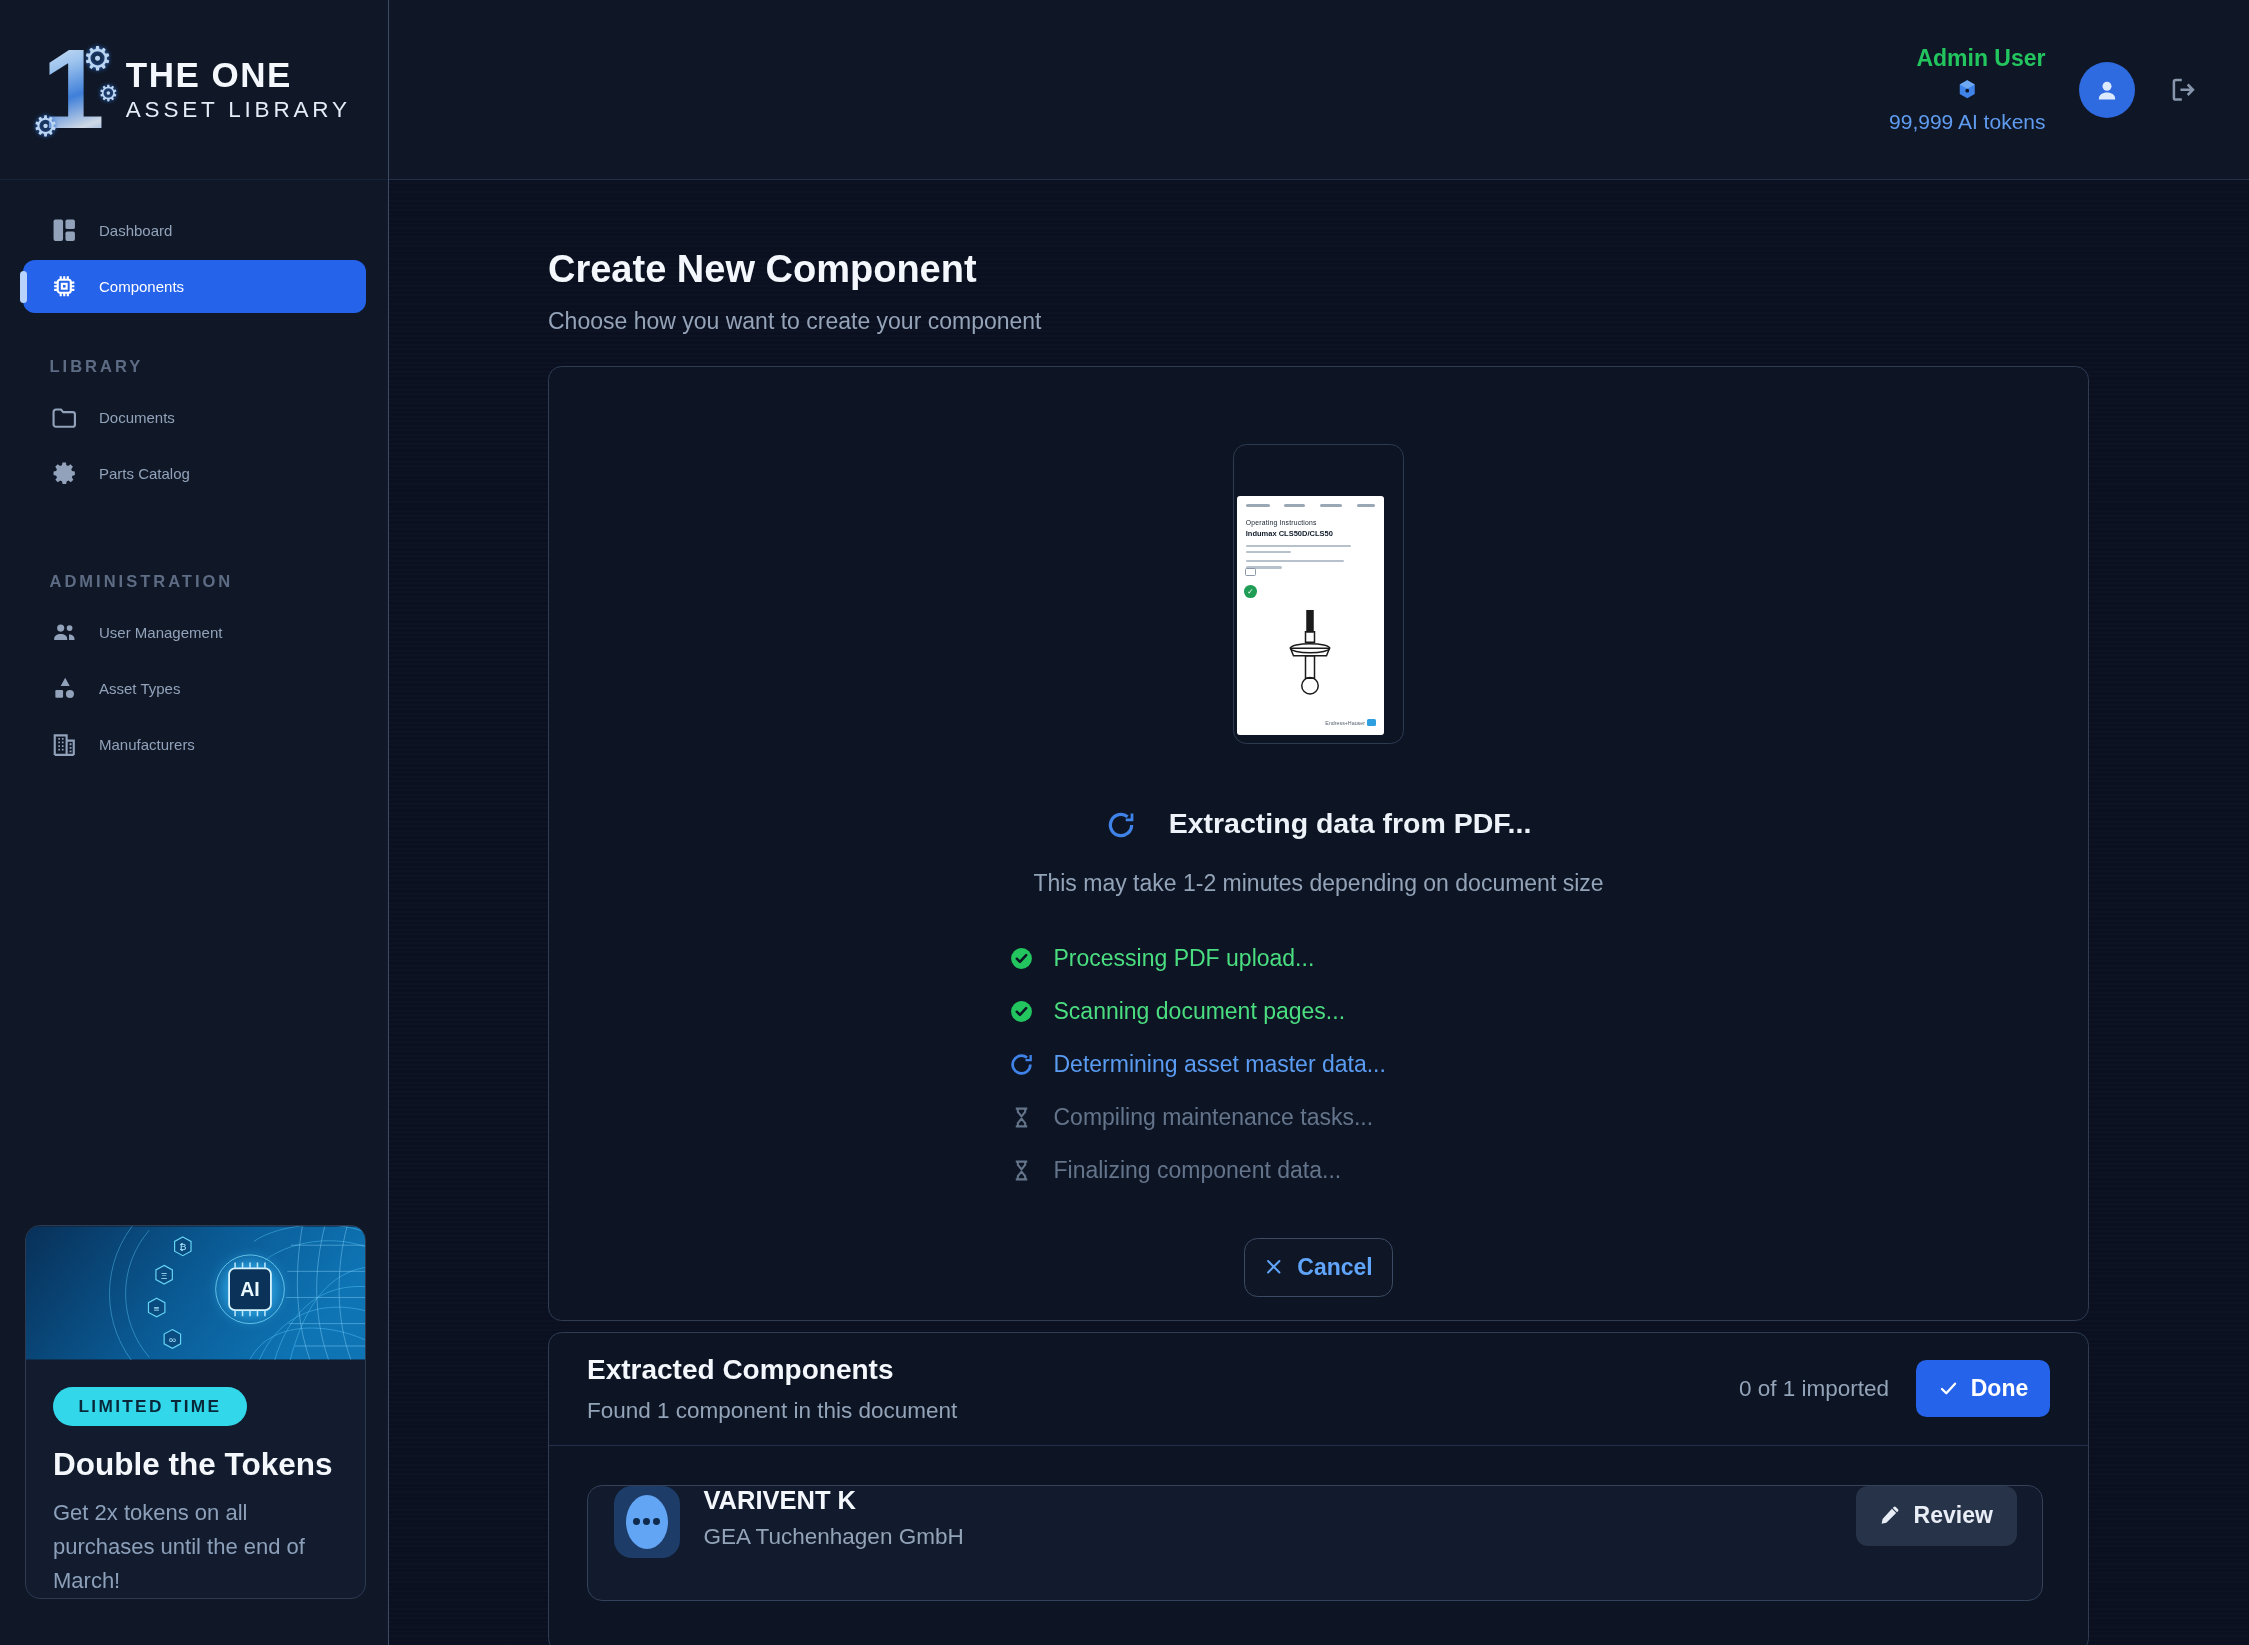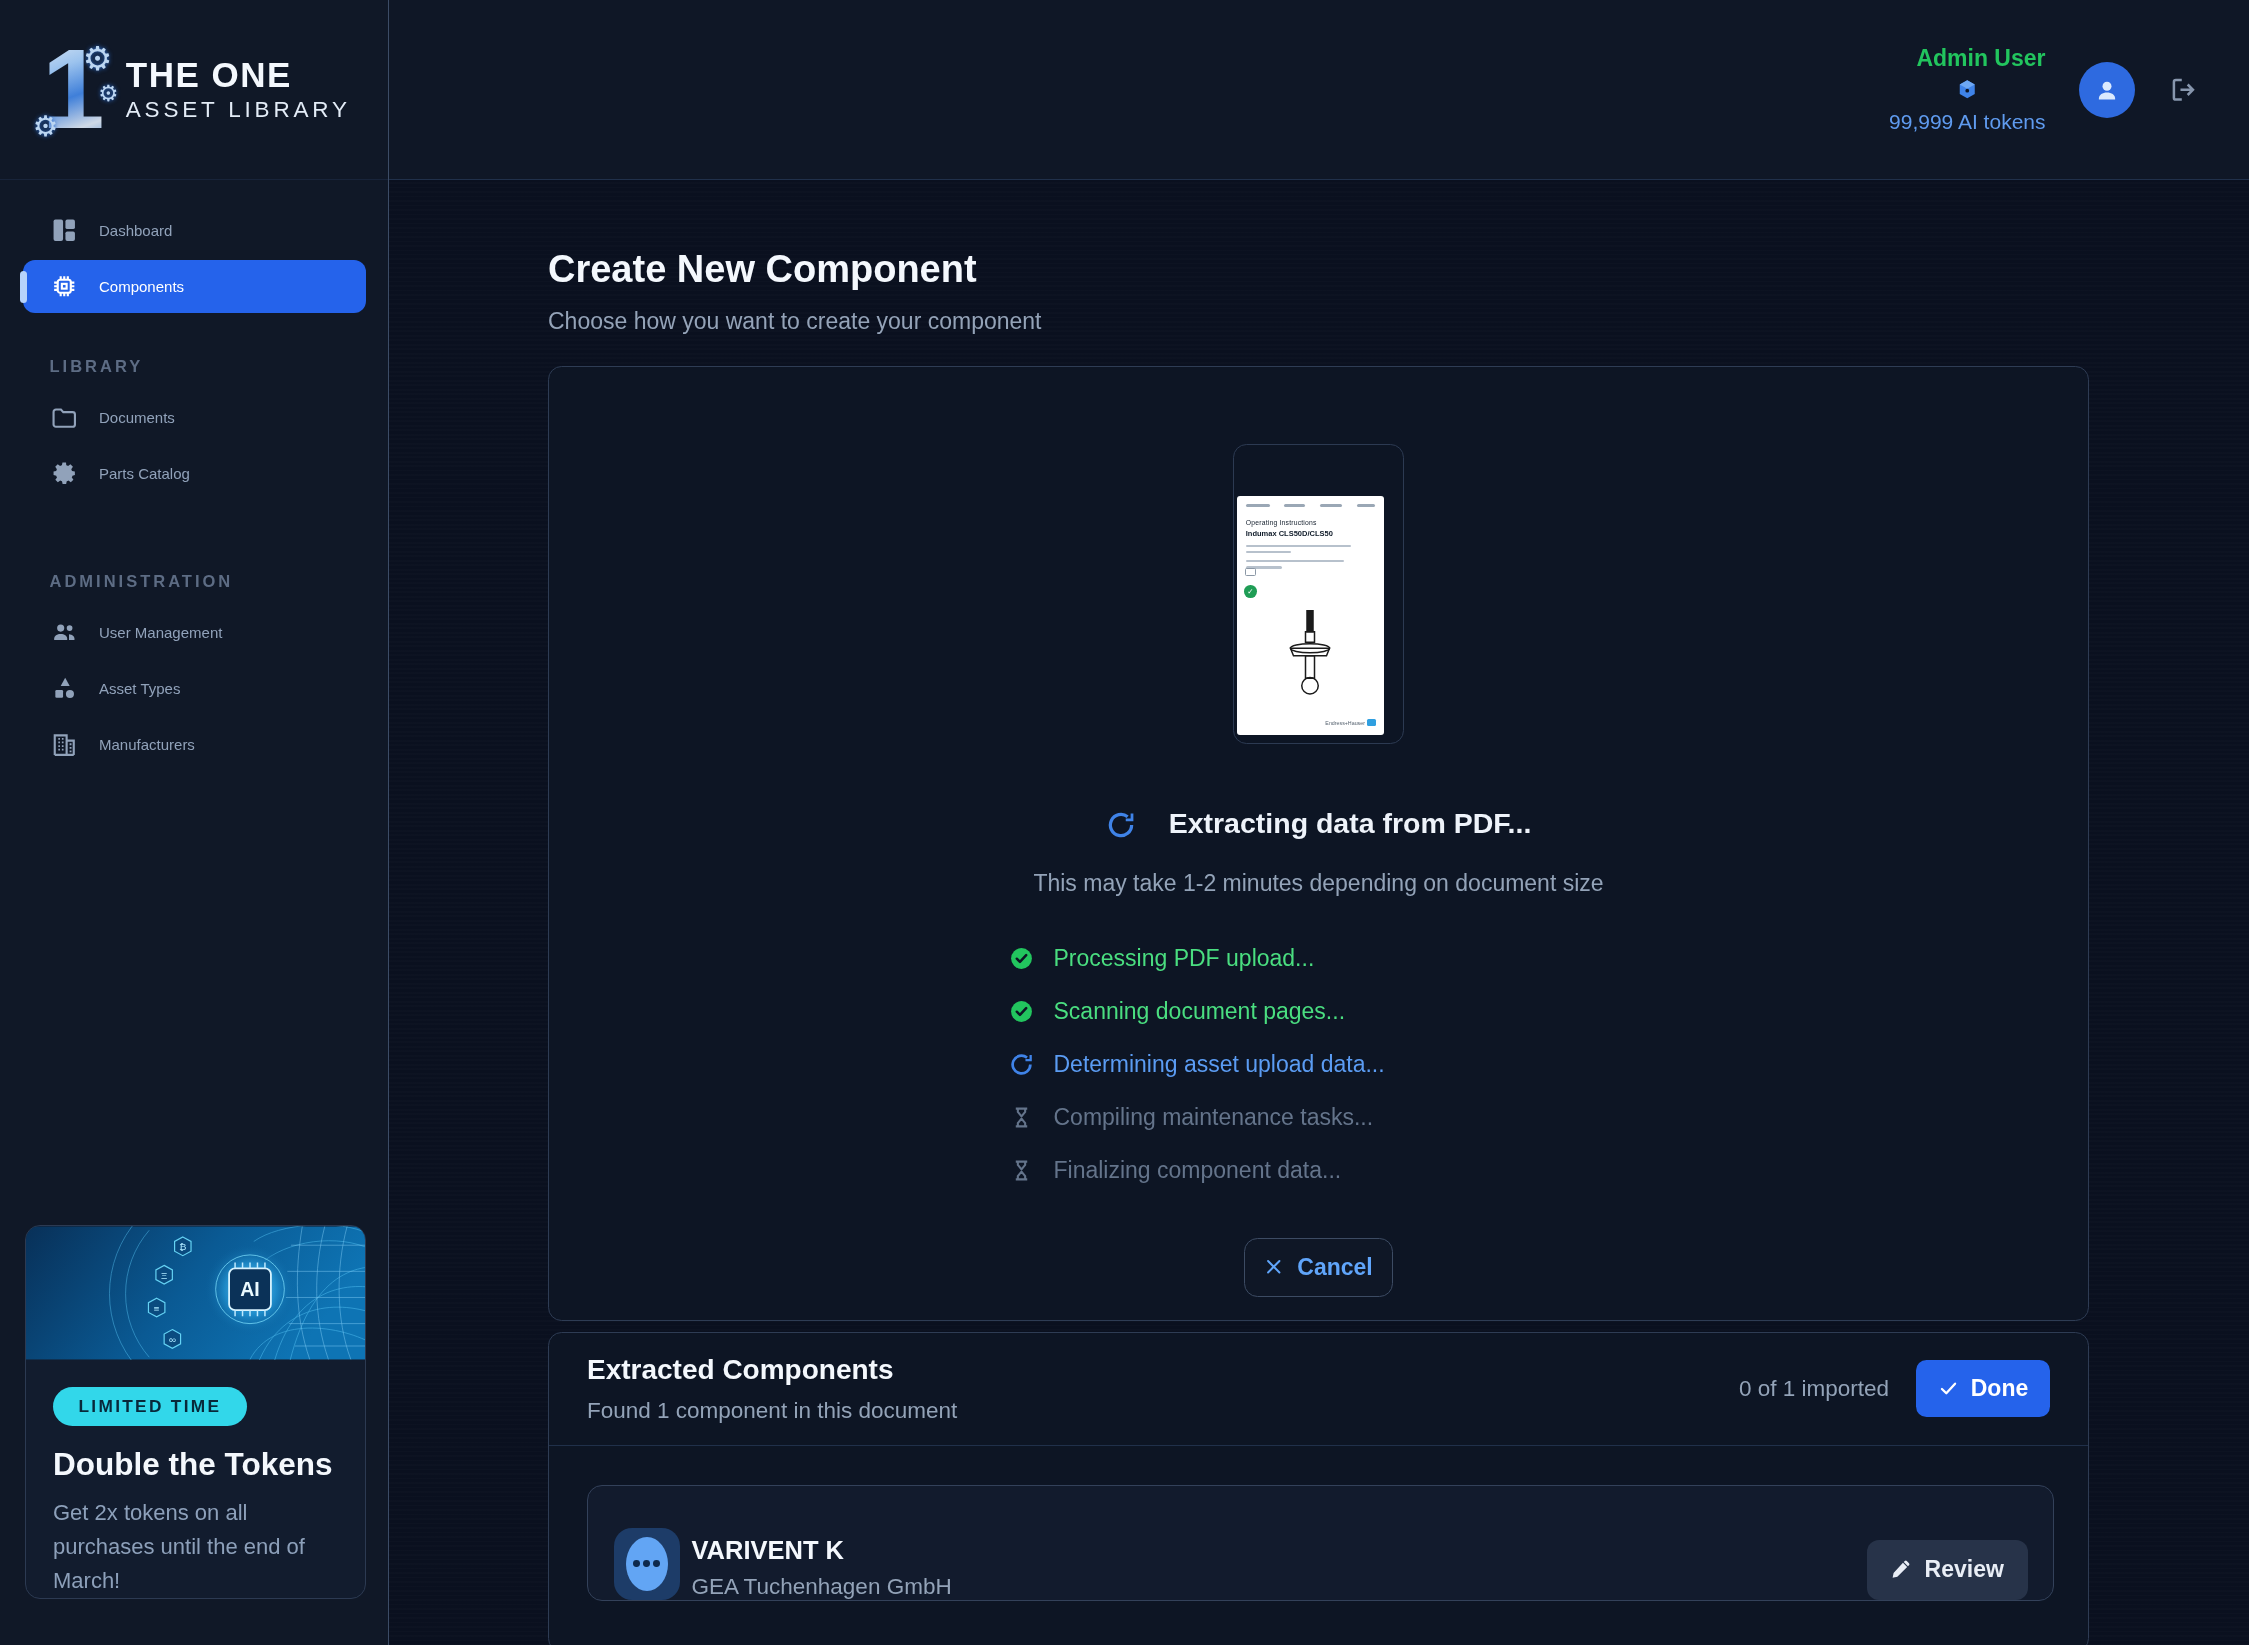--- a/index.html
+++ b/index.html
@@ -103,22 +103,22 @@
   .panel-head { display:flex; align-items:center; justify-content:space-between; padding:21px 38px 0 38px; }
   .panel-title { font-size:28px; font-weight:700; color:#f4f8fd; }
   .panel-sub   { font-size:22.5px; color:#93a3b8; margin-top:12px; }
   .panel-right { display:flex; align-items:center; gap:27px; }
   .imported    { font-size:22.5px; color:#93a3b8; }
   .done-btn { width:134px; height:57px; background:#2563eb; border-radius:10.5px; display:flex; align-items:center;
               justify-content:center; gap:12px; color:#ffffff; font-size:23px; font-weight:700; cursor:pointer; }
   .done-btn svg { width:21px; height:21px; }
   .panel-divider { border-top:1.5px solid #20304a; margin-top:21px; }
 
-  .comp-row { margin:39px 34px 0 38px; height:116px; background:#121b2d; border:1.5px solid #33415a; border-radius:15px;
-              display:flex; align-items:flex-end; padding:0 25.5px; gap:12px; }
+  .comp-row { margin:39px 45px 0 38px; height:116px; background:#121b2d; border:1.5px solid #33415a; border-radius:15px;
+              display:flex; align-items:flex-start; padding:0 25.5px; gap:24px; }
   .comp-icon { width:66px; height:72px; border-radius:18px; background:#1d3c68; display:flex; align-items:center; justify-content:center; }
   .comp-bubble { width:42px; height:54px; border-radius:50%; background:#62a5f4; display:flex; align-items:center; justify-content:center; gap:3px; }
   .comp-bubble i { width:6.8px; height:6.8px; border-radius:50%; background:#0e2a4d; display:block; }
   .comp-name { font-size:25.5px; font-weight:700; color:#f4f8fd; }
   .comp-mfr  { font-size:22.5px; color:#93a3b8; margin-top:9px; }
   .comp-spacer { flex:1; }
   .review-btn { width:161px; height:60px; background:#273349; border-radius:12px; display:flex; align-items:center;
                 justify-content:center; gap:13.5px; color:#e9eef6; font-size:23px; font-weight:600; cursor:pointer; }
   .review-btn svg { width:21px; height:21px; }
 
@@ -345,21 +345,21 @@
           <circle cx="12" cy="12" r="10" fill="#22c55e"></circle>
             <path d="M7.5 12.2l3 3 6-6.5" fill="none" stroke="#0d1524" stroke-width="2.4" stroke-linecap="round" stroke-linejoin="round"></path>
         </svg>
         <span>Scanning document pages...</span>
       </div>
       <div class="step active">
         <svg viewBox="0 0 24 24" fill="none" stroke="#3f83e8" stroke-width="2.6">
           <path d="M20.5 12a8.5 8.5 0 1 1-3.2-6.6"></path>
             <path d="M20.8 2.8v5h-5" stroke-width="2.2"></path>
         </svg>
-        <span>Determining asset upload data...</span>
+        <span>Determining asset master data...</span>
       </div>
       <div class="step pending">
         <svg viewBox="0 0 24 24" fill="none" stroke="#64748b" stroke-width="2">
           <path d="M6.5 3.5h11M6.5 20.5h11M8.5 3.5v3.2L12 11l3.5-4.3V3.5M8.5 20.5v-3.2L12 13l3.5 4.3v3.2"></path>
         </svg>
         <span>Compiling maintenance tasks...</span>
       </div>
       <div class="step pending">
         <svg viewBox="0 0 24 24" fill="none" stroke="#64748b" stroke-width="2">
           <path d="M6.5 3.5h11M6.5 20.5h11M8.5 3.5v3.2L12 11l3.5-4.3V3.5M8.5 20.5v-3.2L12 13l3.5 4.3v3.2"></path>

